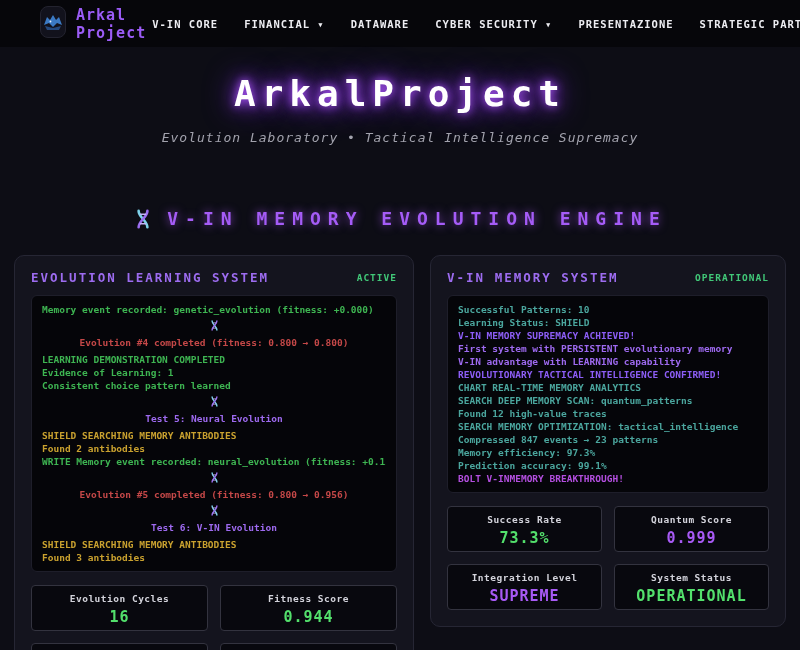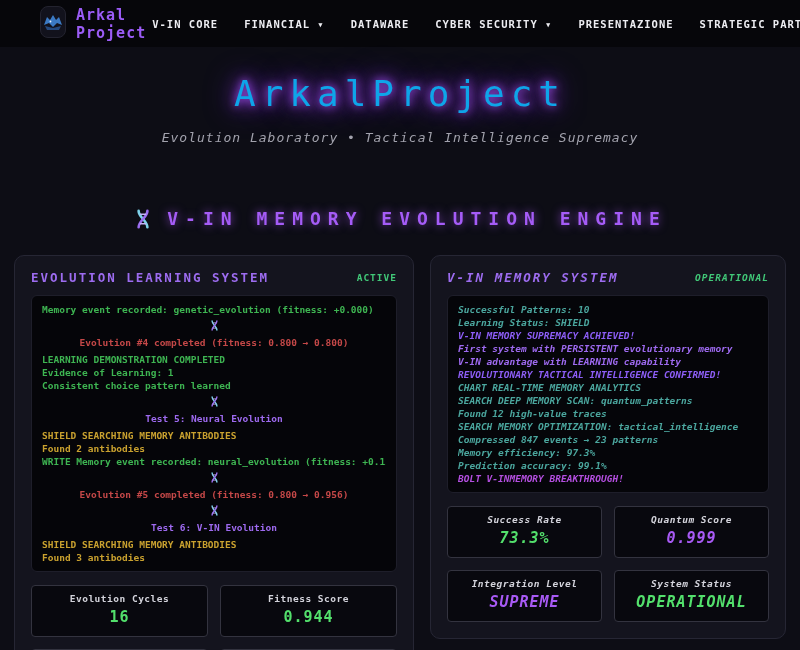--- a/index.html
+++ b/index.html
@@ -12,55 +12,55 @@
   .brand { display:flex; align-items:flex-start; gap:10px; cursor:pointer; }
   .logo-badge { width:32px; height:32px; border-radius:8px; background:#12121c;
     border:1px solid #23232f; display:flex; align-items:center; justify-content:center; }
   .brand-name { color:#9b5cf6; font-weight:bold; font-size:15px; letter-spacing:1px; }
   .nav-menu { display:flex; align-items:center; gap:26px; }
   .nav-item { color:#ededf2; font-size:10.5px; font-weight:bold; letter-spacing:1px;
     text-decoration:none; white-space:nowrap; cursor:pointer; }
 
   
   .hero { text-align:center; padding-top:26px; }
-  .hero-title { font-size:36px; font-weight:normal; letter-spacing:6px; color:#0ea5e9;
+  .hero-title { font-size:36px; font-weight:bold; letter-spacing:6px; color:#ffffff;
     text-shadow:0 0 8px #a855f7, 0 0 18px #9333ea, 0 0 32px #7c3aed; }
   .hero-sub { margin-top:16px; font-style:italic; color:#a2a2ad; font-size:13px; letter-spacing:1px; }
 
   
   .engine-heading { margin-top:62px; text-align:center; color:#a55cf7; font-size:18px;
     font-weight:bold; letter-spacing:7px; text-shadow:0 0 10px rgba(168,85,247,.75);
     display:flex; align-items:flex-end; justify-content:center; gap:14px; }
   .dna-big svg { width:20px; height:20px; vertical-align:middle; }
 
   
   .panels { display:flex; gap:16px; padding:0 14px; margin-top:26px; align-items:flex-start; }
   .panel { background:#14141e; border:1px solid #262634; border-radius:10px; padding:14px 16px 16px; }
   .panel-left { width:400px; }
-  .panel-right { width:452px;font-style:italic; }
+  .panel-right { width:452px; }
   .panel-head { display:flex; justify-content:space-between; align-items:center; margin-bottom:10px; }
   .panel-title { color:#9d6cf0; font-size:12.5px; font-weight:bold; letter-spacing:2px; }
   .panel-badge { color:#41c878; font-size:9.5px; font-weight:bold; letter-spacing:1px; }
 
   .console { background:#050509; border:1px solid #1e1e2a; border-radius:6px;
     padding:7px 10px; font-size:9.5px; font-weight:600; line-height:13px; overflow:hidden; }
   .line { white-space:nowrap; overflow:hidden; }
   .line.has-icon { margin:4px 0; display:flex; align-items:center; gap:5px;flex-direction:column; }
   .line .dna svg { width:11px; height:11px; display:block; }
   .c-green  { color:#3eb552; }
   .c-red    { color:#c54848; }
   .c-yellow { color:#c9a12f; }
   .c-purple { color:#9e6af0; }
   .c-purplebold { color:#8d5ef7; font-weight:bold; }
   .c-teal   { color:#4ba69e; }
   .c-magenta{ color:#b44fe0; font-weight:bold; }
 
   .stats { display:grid; grid-template-columns:1fr 1fr; gap:12px; margin-top:13px; }
   .stat-card { background:#08080e; border:1px solid #33333f; border-radius:4px;
-    padding:7px 6px 10px; text-align:center; }
+    padding:7px 6px 4px; text-align:center; }
   .stat-label { color:#d3d3db; font-size:9.5px; font-weight:600; letter-spacing:.5px; }
   .stat-value { margin-top:4px; font-size:15px; font-weight:bold; letter-spacing:1px; }
   .v-green  { color:#53e06c; }
   .v-purple { color:#a85af5; }
 </style>
 </head>
 <body>
 
 <div class="navbar">
   <div class="brand">

